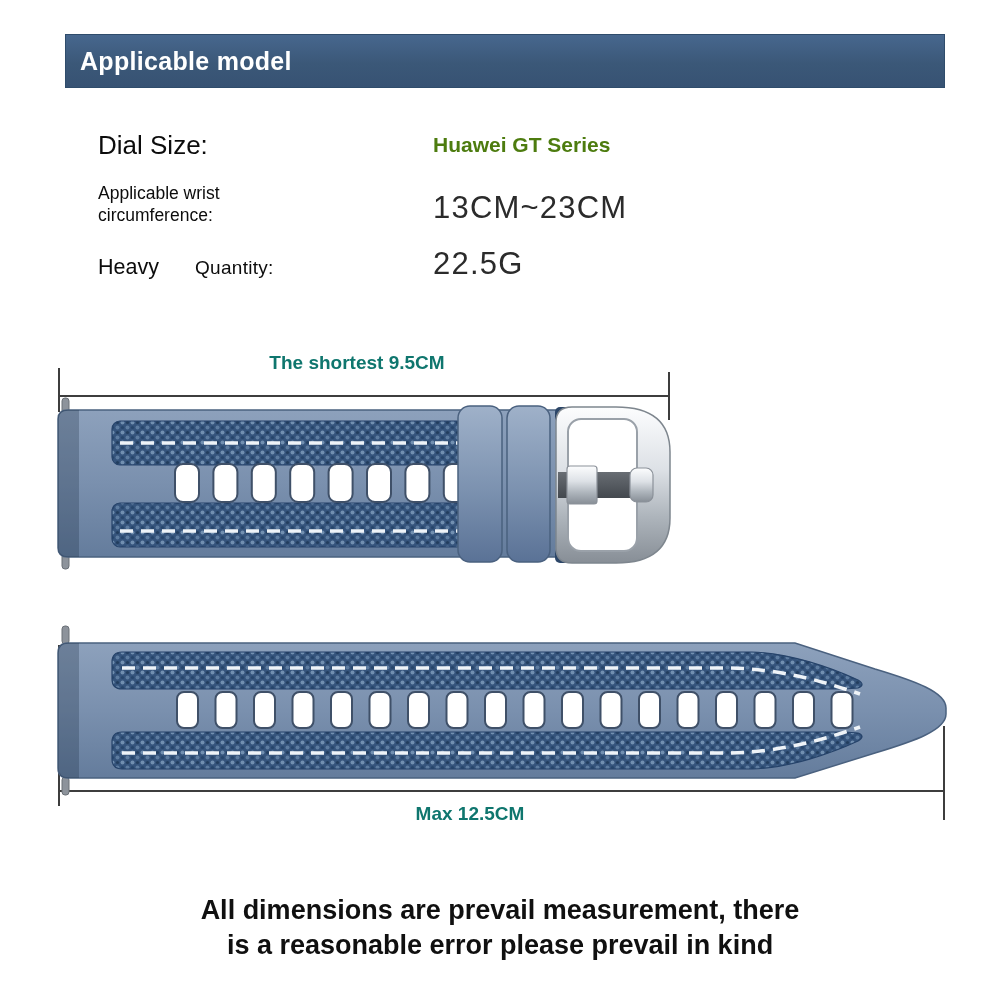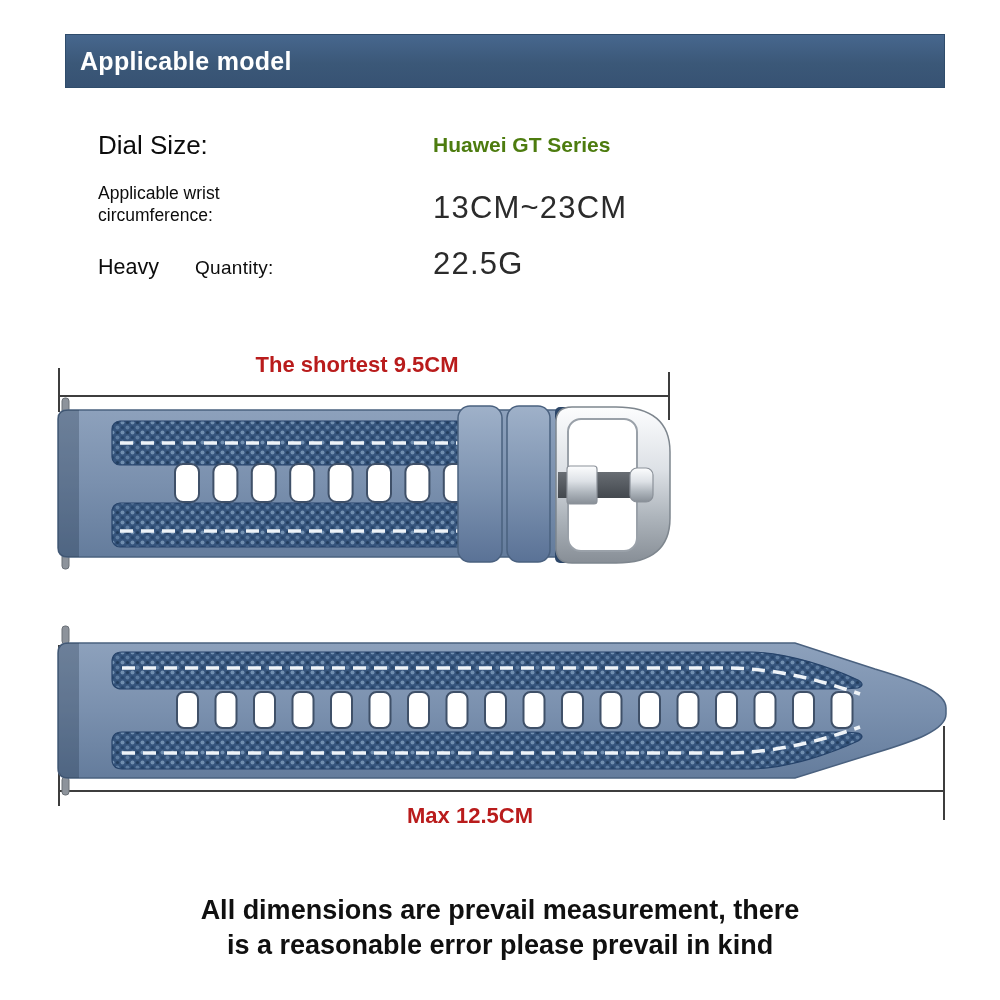--- a/index.html
+++ b/index.html
@@ -25,21 +25,21 @@
   .lbl-wrist{left:98px;top:182px;font-size:17.5px;line-height:22px;width:185px;}
   .lbl-weight{left:98px;top:255px;font-size:21.5px;display:flex;align-items:baseline;}
   .lbl-weight .sub{font-size:19px;margin-left:36px;letter-spacing:.3px;}
   .val{position:absolute;left:433px;color:#4d7c0f;}
   .val-bold{top:133px;font-size:21px;font-weight:700;}
   .val-light{font-weight:400;font-size:31px;color:#2b2b2b;letter-spacing:1.2px;}
   .val-wrist{top:190px;}
   .val-weight{top:246px;}
 
   
-  .dim-label{position:absolute;font-weight:700;font-size:22px;color:#b91c1c;text-align:center;}
+  .dim-label{position:absolute;font-weight:700;font-size:19px;color:#0f766e;text-align:center;}
   .dim-label-short{left:157px;top:352px;width:400px;}
   .dim-label-long{left:270px;top:803px;width:400px;}
 
   
   .footer{
     position:absolute;left:0;top:893px;width:1000px;text-align:center;
     font-size:27px;font-weight:700;color:#101010;line-height:35px;
   }
 
   svg.art{position:absolute;left:0;top:0;pointer-events:none;}

